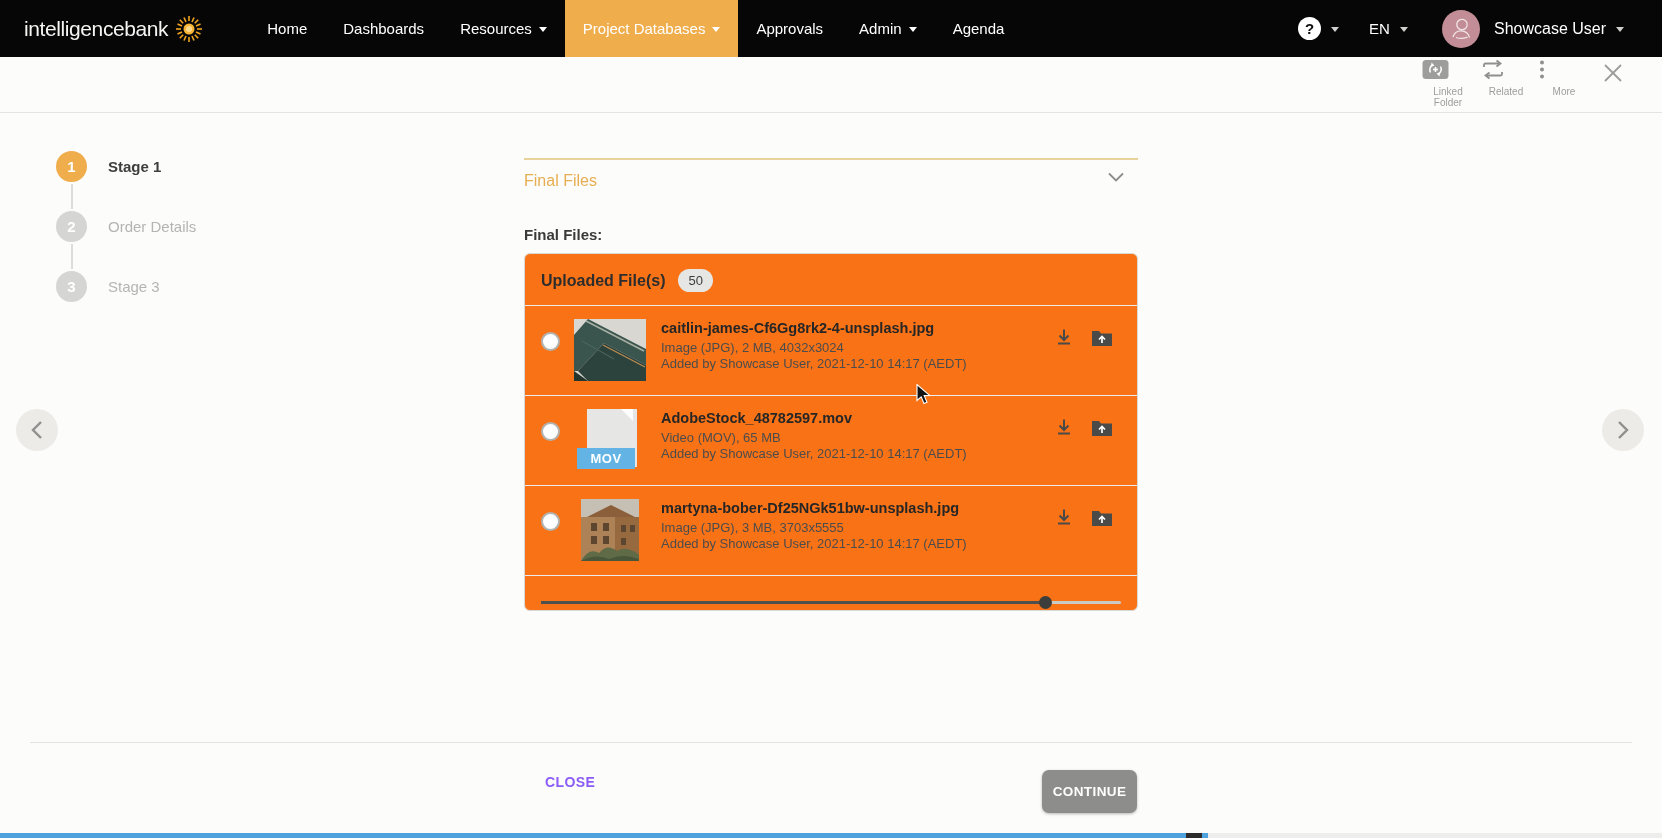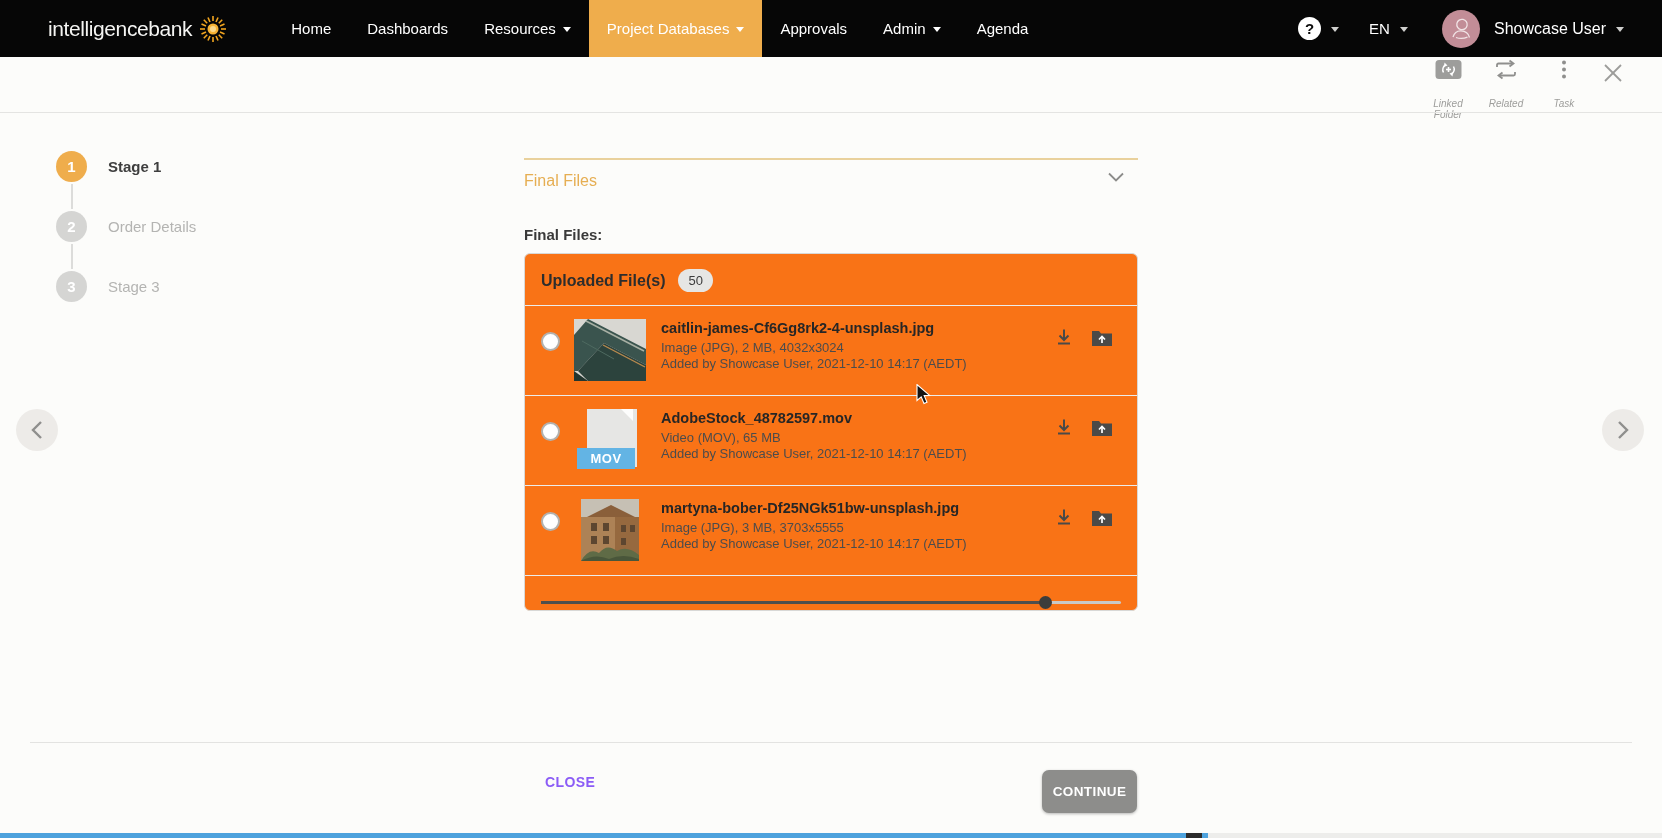--- a/index.html
+++ b/index.html
@@ -7,21 +7,21 @@
   .screen {
     position:relative; width:1662px; height:838px; overflow:hidden;
     background:#fcfcfa; font-family:"Liberation Sans", sans-serif;
   }
   
   .navbar {
     position:absolute; top:0; left:0; right:0; height:57px;
     background:#060606; display:flex; align-items:center; padding:0 26px 0 24px;
   }
   .logo { display:flex; align-items:center; gap:7px; margin-right:46px; cursor:pointer; }
-  .logo-text { color:#f4f4f2; font-size:21px; letter-spacing:-0.4px;margin-left:24px; }
+  .logo-text { color:#f4f4f2; font-size:21px; letter-spacing:-0.4px; }
   .nav-items { display:flex; align-items:stretch; height:57px; }
   .nav-item {
     display:flex; align-items:center; gap:7px; padding:0 18px;
     color:#ffffff; font-size:15px; text-decoration:none; cursor:pointer; white-space:nowrap;
   }
   .nav-item.active { background:var(--accent-orange,#efad4c); }
   .caret {
     display:inline-block; width:0; height:0;
     border-left:4.5px solid transparent; border-right:4.5px solid transparent;
     border-top:5px solid currentColor; margin-top:2px;
@@ -36,21 +36,21 @@
   .lang { color:#ffffff; font-size:15px; margin-left:18px; cursor:pointer; }
   .avatar {
     width:38px; height:38px; border-radius:50%; background:var(--avatar-pink,#c28d97);
     margin:0 14px 0 22px; display:flex; align-items:center; justify-content:center; cursor:pointer;
   }
   .user-name { color:#ffffff; font-size:16px; cursor:pointer; }
 
   
   .page-title { position:absolute; left:30px; top:63px; font-size:20px; color:#6d6d6d; font-weight:400; }
   .header-actions { position:absolute; top:59px; right:72px; display:flex; gap:6px; }
-  .action-col { width:52px; display:flex; flex-direction:column; align-items:center; gap:18px; cursor:pointer;font-style:italic; }
+  .action-col { width:52px; display:flex; flex-direction:column; gap:6px; cursor:pointer; }
   .action-label { font-size:10px; color:#9d9d9b; text-align:center; line-height:11px; }
   .close-x { position:absolute; top:62px; right:38px; width:22px; height:22px; cursor:pointer; }
   .header-divider { position:absolute; top:112px; left:0; right:0; height:1px; background:#e4e4e2; }
 
   
   .stepper { position:absolute; left:56px; top:151px; }
   .step { display:flex; align-items:center; gap:21px; }
   .step-circle {
     width:31px; height:31px; border-radius:50%; display:flex; align-items:center; justify-content:center;
     color:#ffffff; font-size:15px; font-weight:700; cursor:pointer; flex:0 0 31px;
@@ -250,21 +250,21 @@
       <span class="action-label">Related</span>
     </div>
     <div class="action-col">
       <span style="line-height:0;">
         <svg width="8" height="21" viewBox="0 0 8 21">
           <circle cx="4" cy="3.5" r="2" fill="#8f8f8d"></circle>
           <circle cx="4" cy="10.5" r="2" fill="#8f8f8d"></circle>
           <circle cx="4" cy="17.5" r="2" fill="#8f8f8d"></circle>
         </svg>
       </span>
-      <span class="action-label">Task</span>
+      <span class="action-label">More</span>
     </div>
   </div>
 
   <span class="close-x">
     <svg width="22" height="22" viewBox="0 0 22 22" stroke="#9c9c9a" stroke-width="1.8">
       <line x1="3" y1="3" x2="19" y2="19"></line>
         <line x1="19" y1="3" x2="3" y2="19"></line>
     </svg>
   </span>
 

